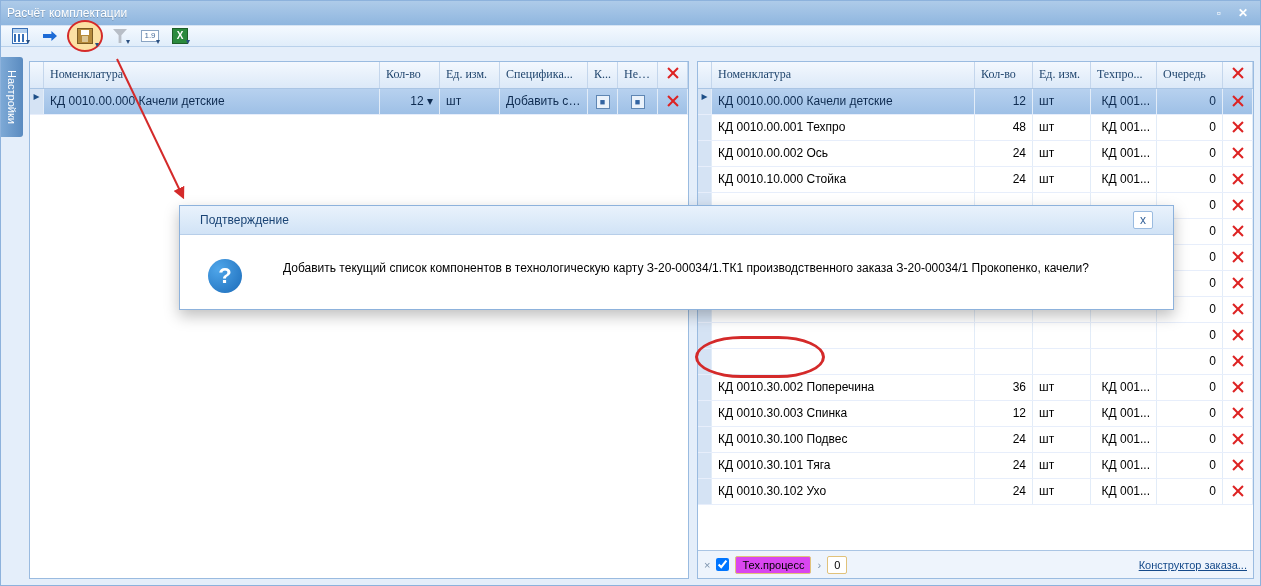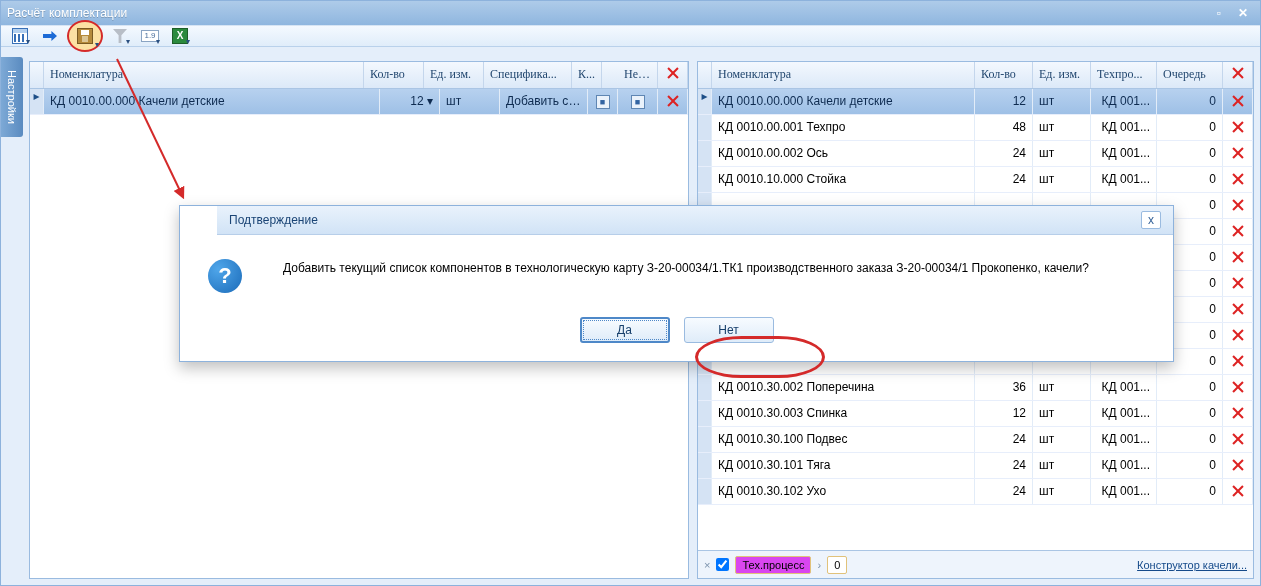--- a/index.html
+++ b/index.html
@@ -119,21 +119,21 @@
   }
   .gh.del { color:#c93131; text-align:center; }
 
   
   .L .gh:nth-child(1){width:14px;padding:0;}
   .L .gh:nth-child(2){flex:1;}
   .L .gh:nth-child(3){width:60px;}
   .L .gh:nth-child(4){width:60px;}
   .L .gh:nth-child(5){width:88px;}
   .L .gh:nth-child(6){width:30px;}
-  .L .gh:nth-child(7){width:40px;margin-left:16px;}
+  .L .gh:nth-child(7){width:40px;}
   .L .gh:nth-child(8){width:30px;padding:4px 0;}
 
   
   .R .gh:nth-child(1){width:14px;padding:0;}
   .R .gh:nth-child(2){flex:1;}
   .R .gh:nth-child(3){width:58px;}
   .R .gh:nth-child(4){width:58px;}
   .R .gh:nth-child(5){width:66px;}
   .R .gh:nth-child(6){width:66px;}
   .R .gh:nth-child(7){width:30px;padding:4px 0;}
@@ -201,24 +201,23 @@
   .dlg {
     position:absolute;
     left:178px; top:204px; width:995px;
     background:#fff;
     border:1px solid #8db2dc;
     box-shadow: 0 6px 14px rgba(0,0,0,.25);
     font-size:12px;
   }
   .dlg-hdr{
     background:linear-gradient(#e9f2fc,#d1e3f6);
-    padding:5px 12px; display:flex; align-items:center;
+    padding:5px 20px; display:flex; align-items:center;
     color:#1a4475;
     border-bottom:1px solid #b7cee9;
-    margin-left:37px;
   }
   .dlg-hdr .x{
     margin-left:auto; width:20px;height:18px;
     border:1px solid #9abbe0; background:#fff;
     text-align:center; line-height:16px; color:#366399; cursor:pointer;
     border-radius:2px;
   }
   .dlg-body{
     padding:24px 28px 16px 28px;
     display:flex; align-items:flex-start; gap:18px;
@@ -469,38 +468,34 @@
           <div class="gc num">0</div>
           <div class="gc del"><span class="del-x"></span></div>
         </div>
       </div>
     <div class="pfoot">
       <span style="color:#7b92ac;cursor:pointer;">×</span>
       <input type="checkbox" checked="" style="">
       <span class="pill">Тех.процесс</span>
       <span style="color:#7b92ac;">›</span>
       <span class="pill" style="background:#fff;">0</span>
-      <span class="link">Конструктор качели...</span>
+      <span class="link">Конструктор заказа...</span>
     </div>
   </div>
 </div>
 
 <div class="dlg">
   <div class="dlg-hdr">
     <span>Подтверждение</span>
     <span class="x">x</span>
   </div>
   <div class="dlg-body">
     <div class="qmark">?</div>
     <div style="line-height:1.5;margin-left:23px;">Добавить текущий список компонентов в технологическую карту З-20-00034/1.ТК1  производственного заказа З-20-00034/1 Прокопенко, качели?</div>
   </div>
-  <div class="dlg-btns">
-    <div class="dbtn primary">Да</div>
-    <div class="dbtn">Нет</div>
-  </div>
   <div class="red-ring" style="left:515px; top:130px; width:130px; height:42px;"></div>
 </div>
 
 <svg class="arrow-svg" width="1261" height="586">
   <defs>
     <marker id="ah" viewBox="0 0 10 10" refX="8" refY="5" markerWidth="6" markerHeight="6" orient="auto">
       <path d="M0,0 L10,5 L0,10 z" fill="#d42a2a"></path>
     </marker>
   </defs>
   <line x1="116" y1="58" x2="182" y2="196" stroke="#d42a2a" stroke-width="2" marker-end="url(#ah)"></line>

